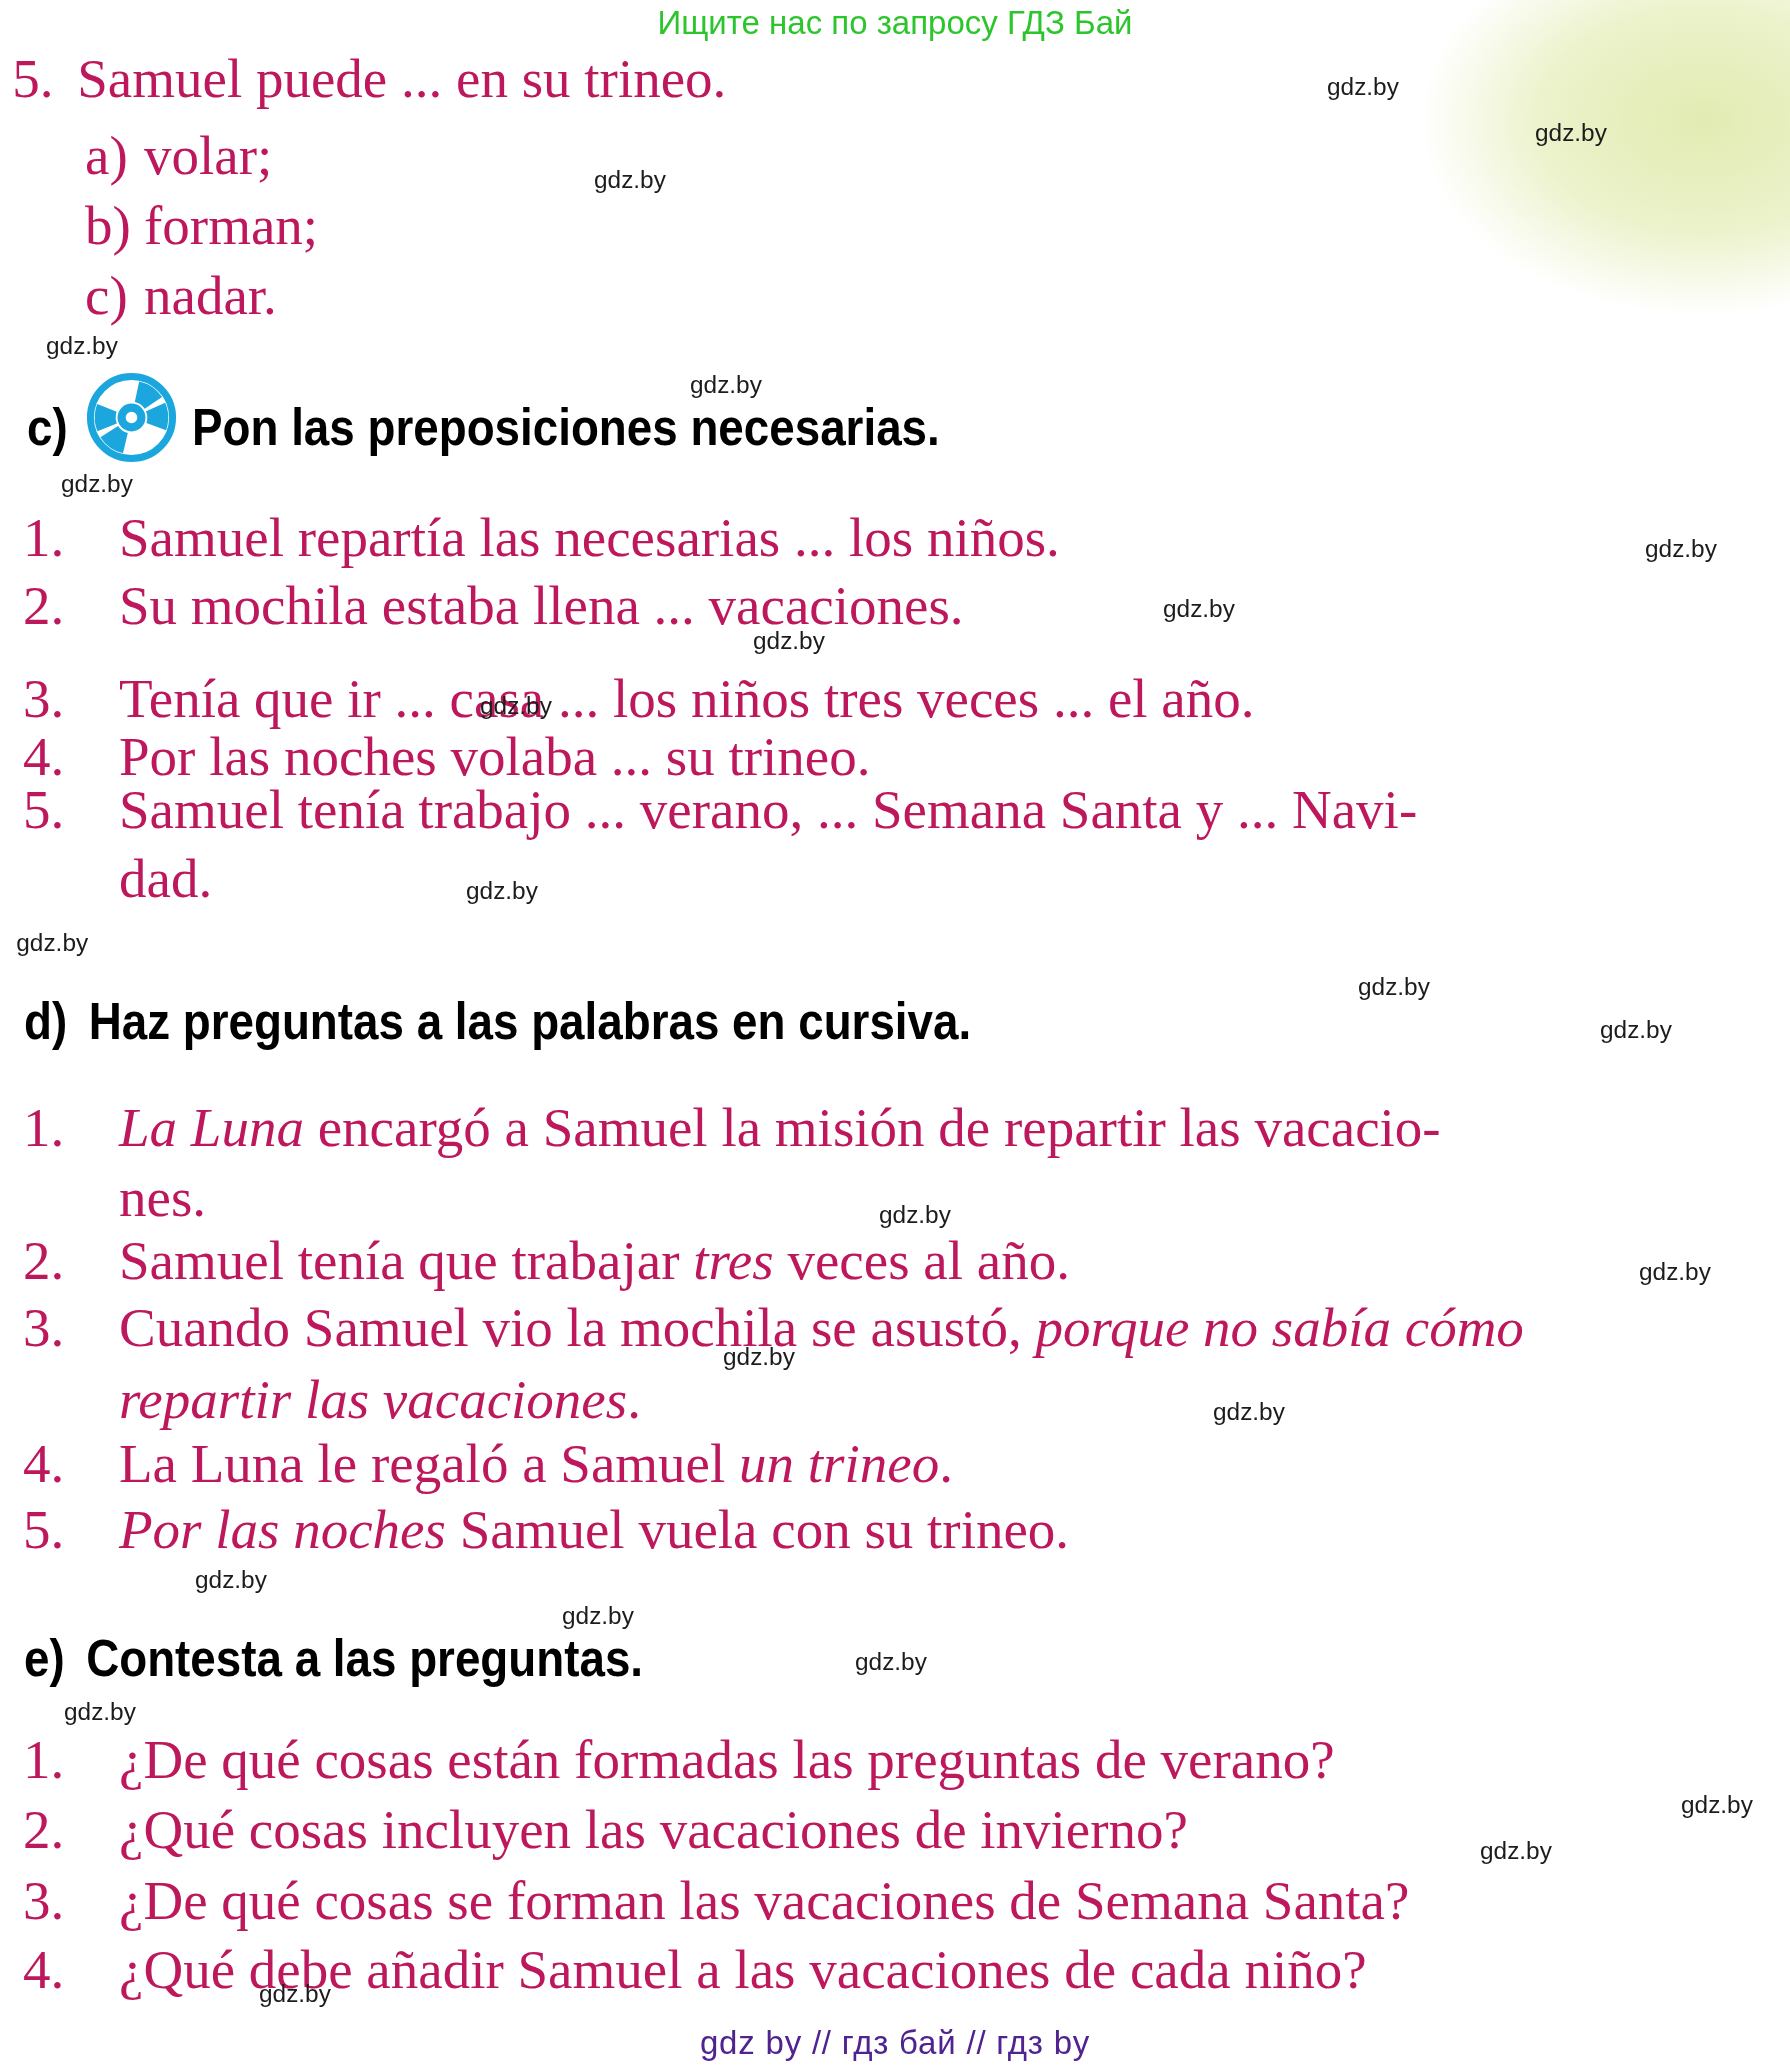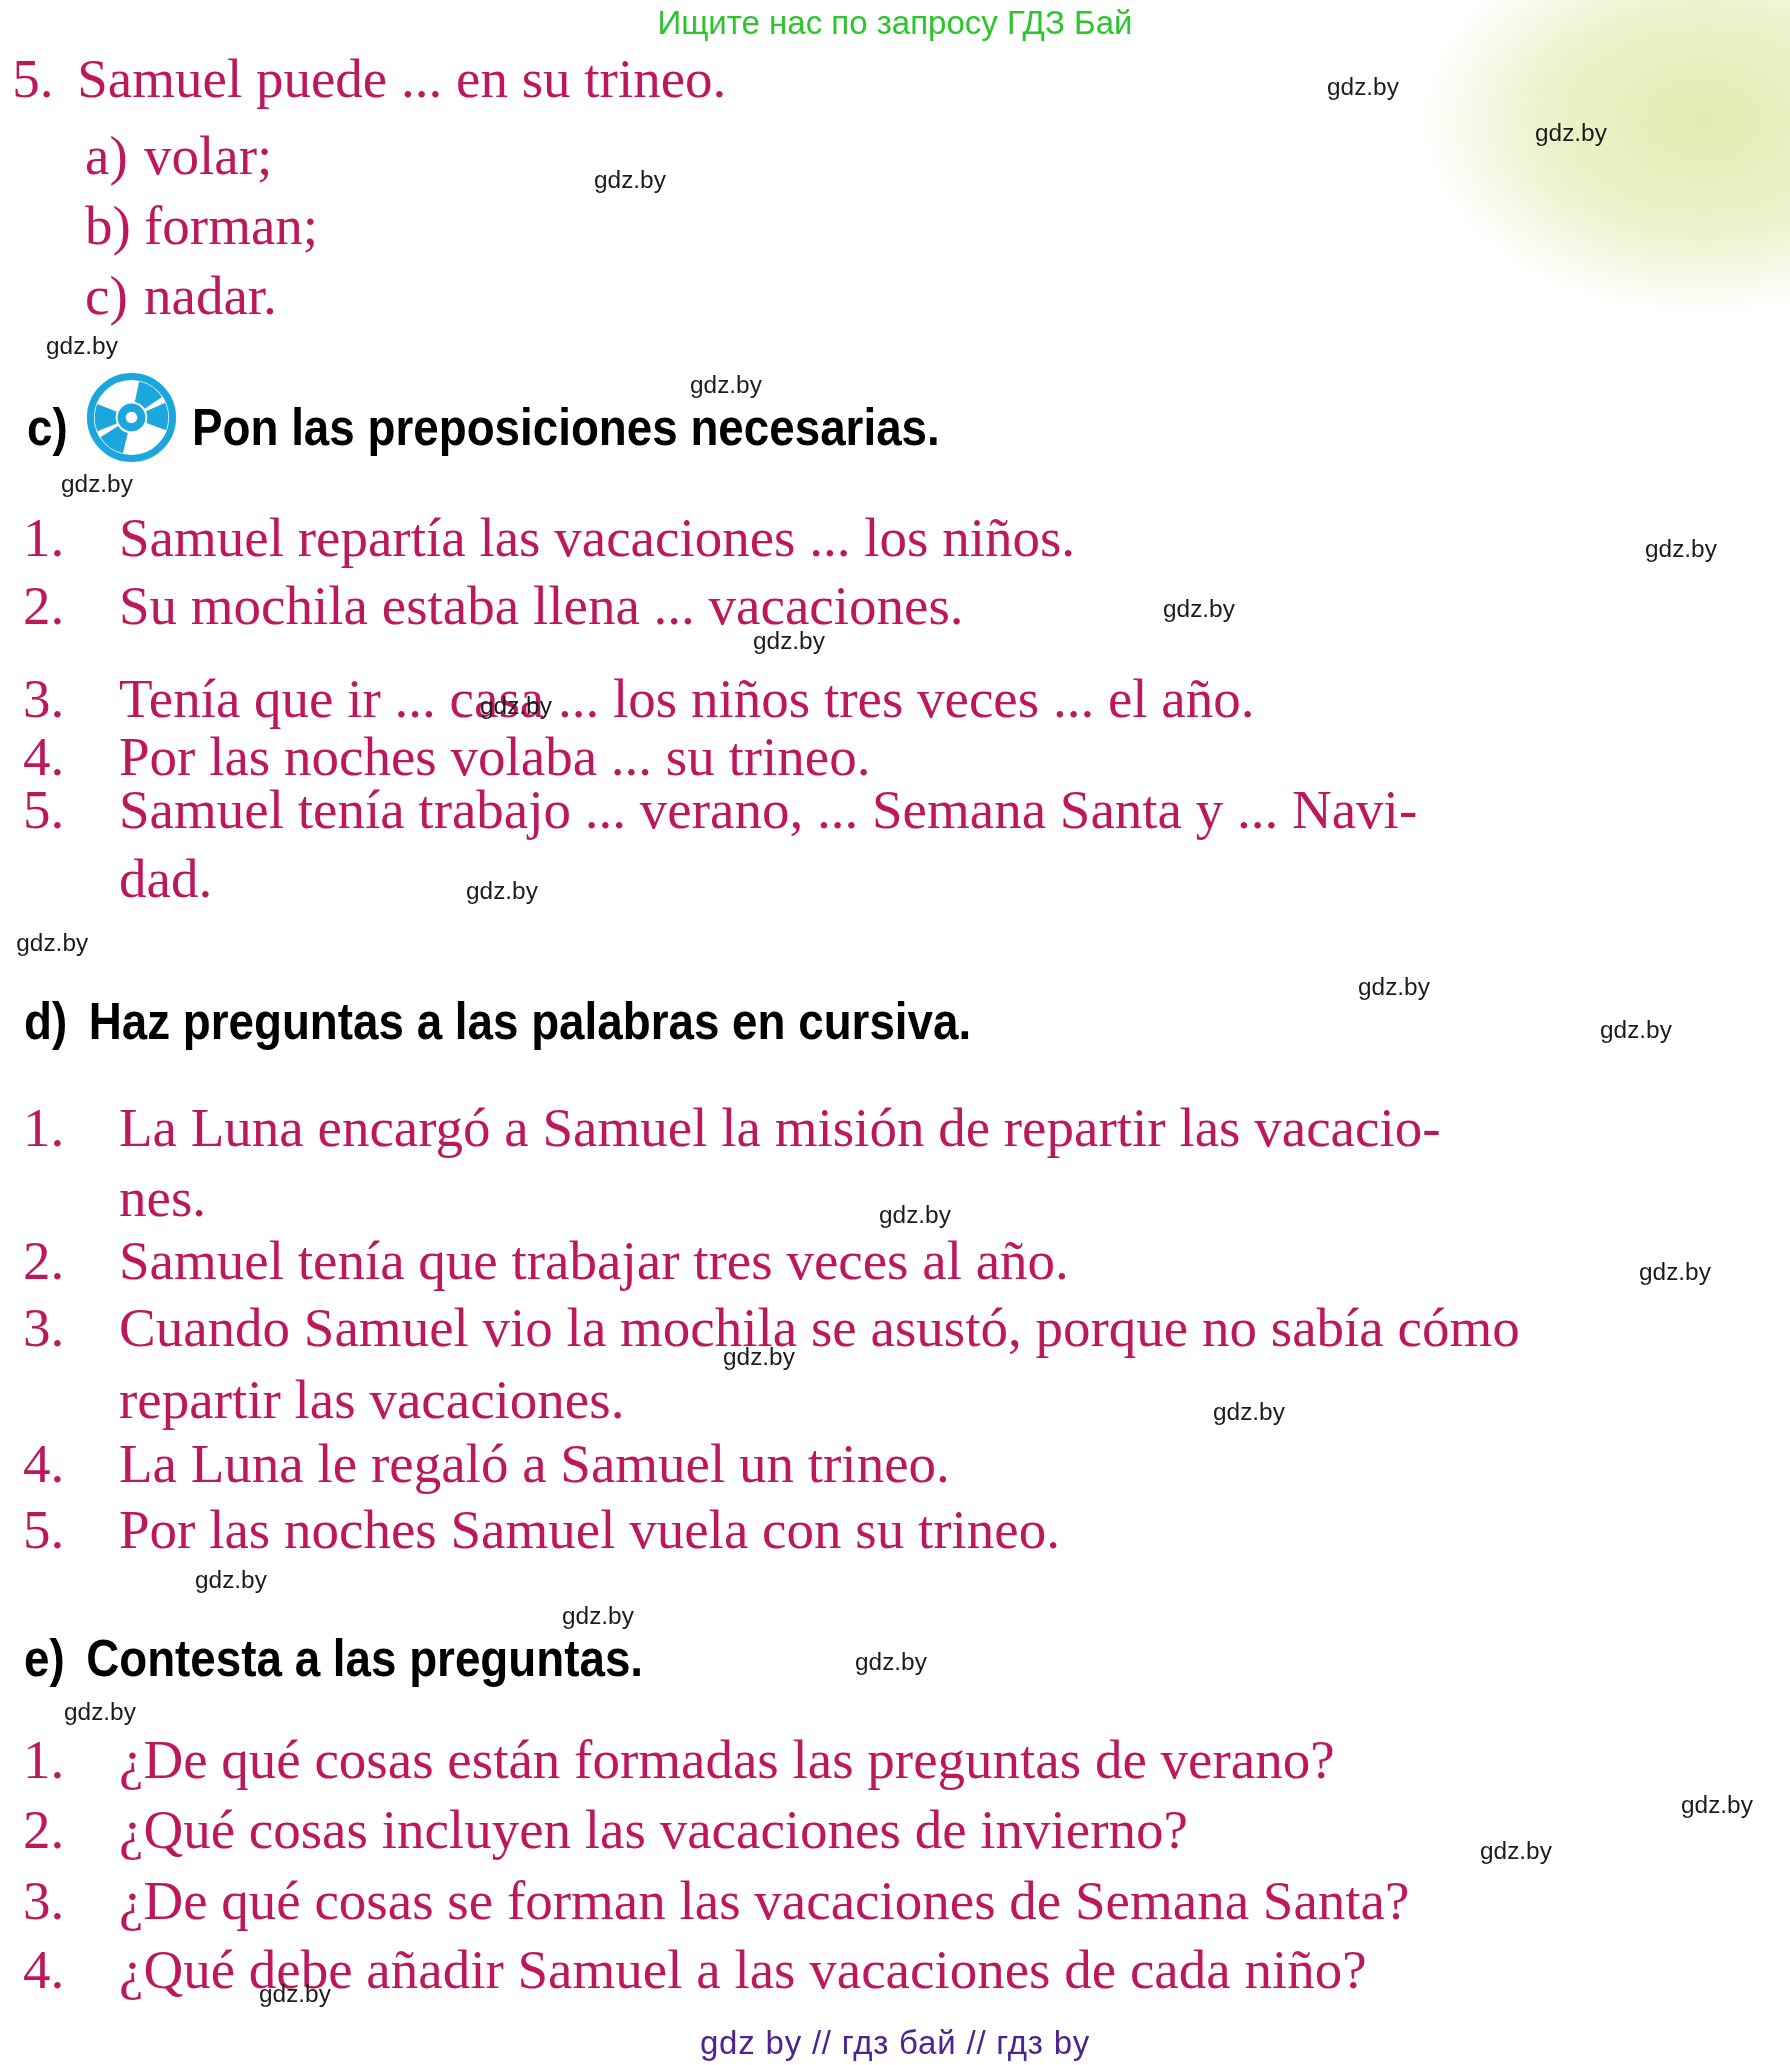--- a/index.html
+++ b/index.html
@@ -26,21 +26,21 @@
     white-space:nowrap;
   }
   .serif-line{
     position:absolute;
     font-size:55px;line-height:1.18;
     color:#be185d;
     white-space:nowrap;
   }
   .num{display:inline-block;width:96px;}
   .opt-label{display:inline-block;width:59px;}
-  .it{}
+  .it{font-style:italic;}
   .heading{
     position:absolute;
     font-family:"Liberation Sans","DejaVu Sans",sans-serif;
     font-weight:bold;
     font-size:52px;line-height:1.1;
     color:#000;
     white-space:nowrap;
     transform:scaleX(0.88);
     transform-origin:left top;
   }
@@ -79,21 +79,21 @@
 <svg class="cd-icon" viewBox="0 0 120 120" aria-hidden="true">
   <circle cx="60" cy="60" r="53" fill="none" stroke="#1ba7de" stroke-width="9"></circle>
   <g transform="rotate(-78 60 60)">
     <circle cx="60" cy="60" r="34" fill="none" stroke="#1ba7de" stroke-width="27" stroke-dasharray="26 6 26 49 26 6 26 48.6"></circle>
   </g>
   <circle cx="60" cy="60" r="18" fill="#1ba7de"></circle>
   <circle cx="60" cy="60" r="7.5" fill="#ffffff"></circle>
 </svg>
 <div class="heading" style="left:192px;top:399px">Pon las preposiciones necesarias.</div>
 
-<div class="serif-line" style="left:23px;top:506px"><span class="num">1.</span><span>Samuel repartía las vacaciones ... los niños.</span></div>
+<div class="serif-line" style="left:23px;top:506px"><span class="num">1.</span><span>Samuel repartía las necesarias ... los niños.</span></div>
 <div class="serif-line" style="left:23px;top:574px"><span class="num">2.</span><span>Su mochila estaba llena ... vacaciones.</span></div>
 <div class="serif-line" style="left:23px;top:667px"><span class="num">3.</span><span>Tenía que ir ... casa ... los niños tres veces ... el año.</span></div>
 <div class="serif-line" style="left:23px;top:725px"><span class="num">4.</span><span>Por las noches volaba ... su trineo.</span></div>
 <div class="serif-line" style="left:23px;top:778px"><span class="num">5.</span><span>Samuel tenía trabajo ... verano, ... Semana Santa y ... Navi-</span></div>
 <div class="serif-line" style="left:119px;top:847px">dad.</div>
 
 <div class="heading" style="left:24.4px;top:993px"><span class="h-label">d)</span><span>Haz preguntas a las palabras en cursiva.</span></div>
 
 <div class="serif-line" style="left:23px;top:1096px"><span class="num">1.</span><span class="it">La Luna</span><span> encargó a Samuel la misión de repartir las vacacio-</span></div>
 <div class="serif-line" style="left:119px;top:1166px">nes.</div>

